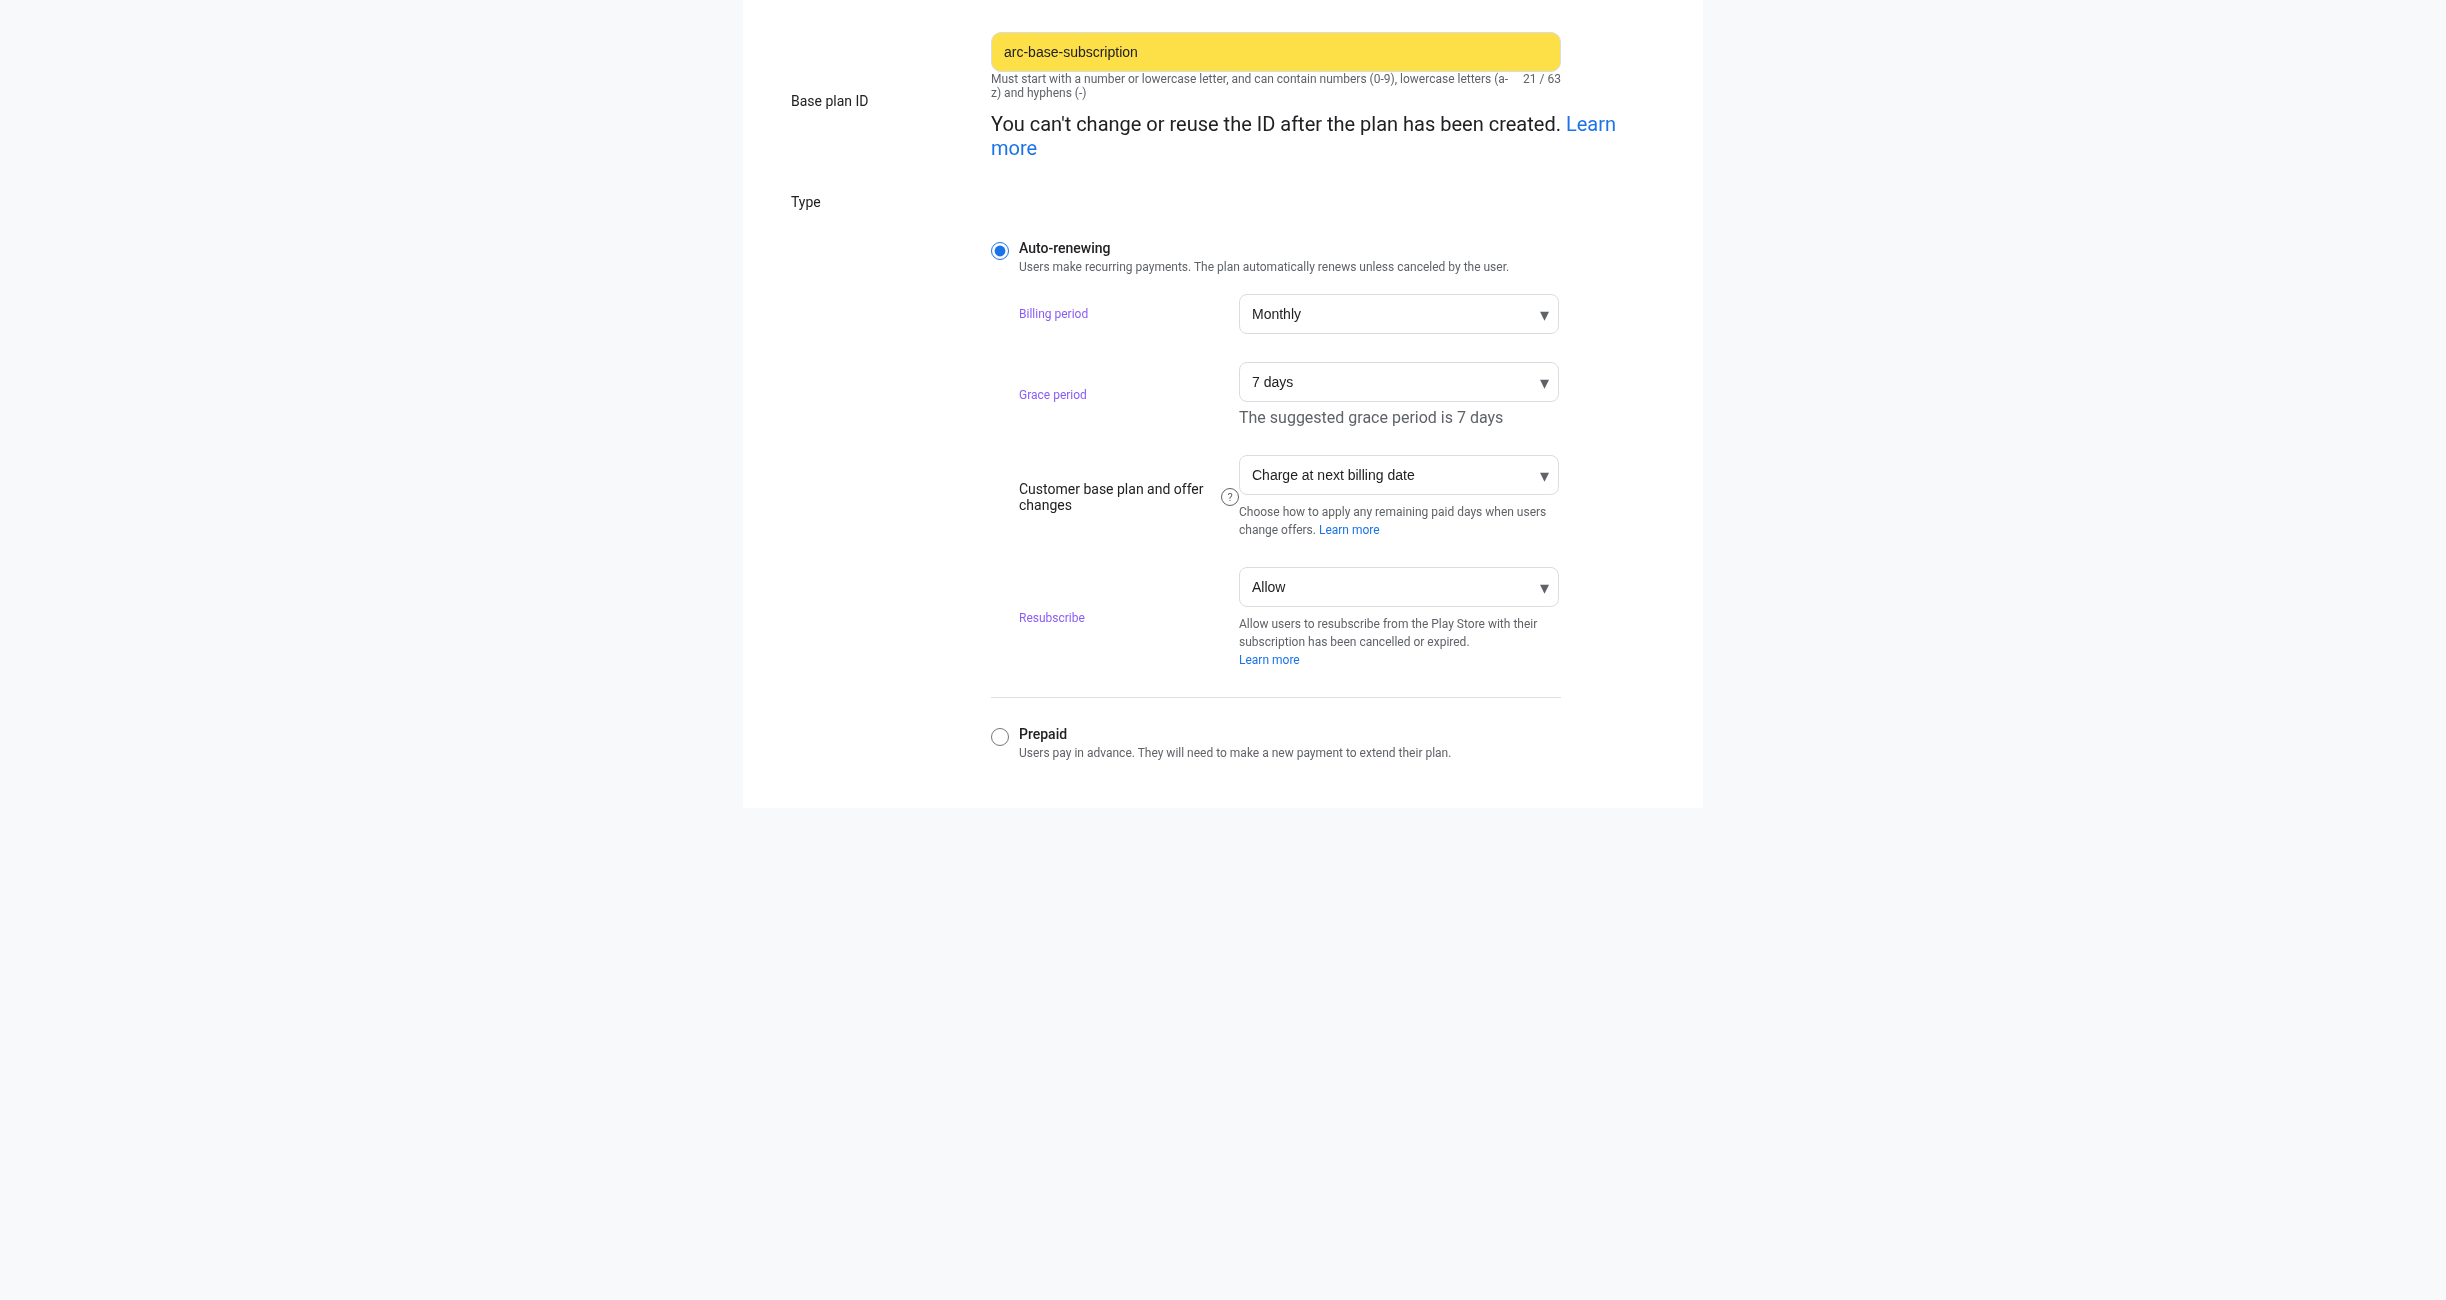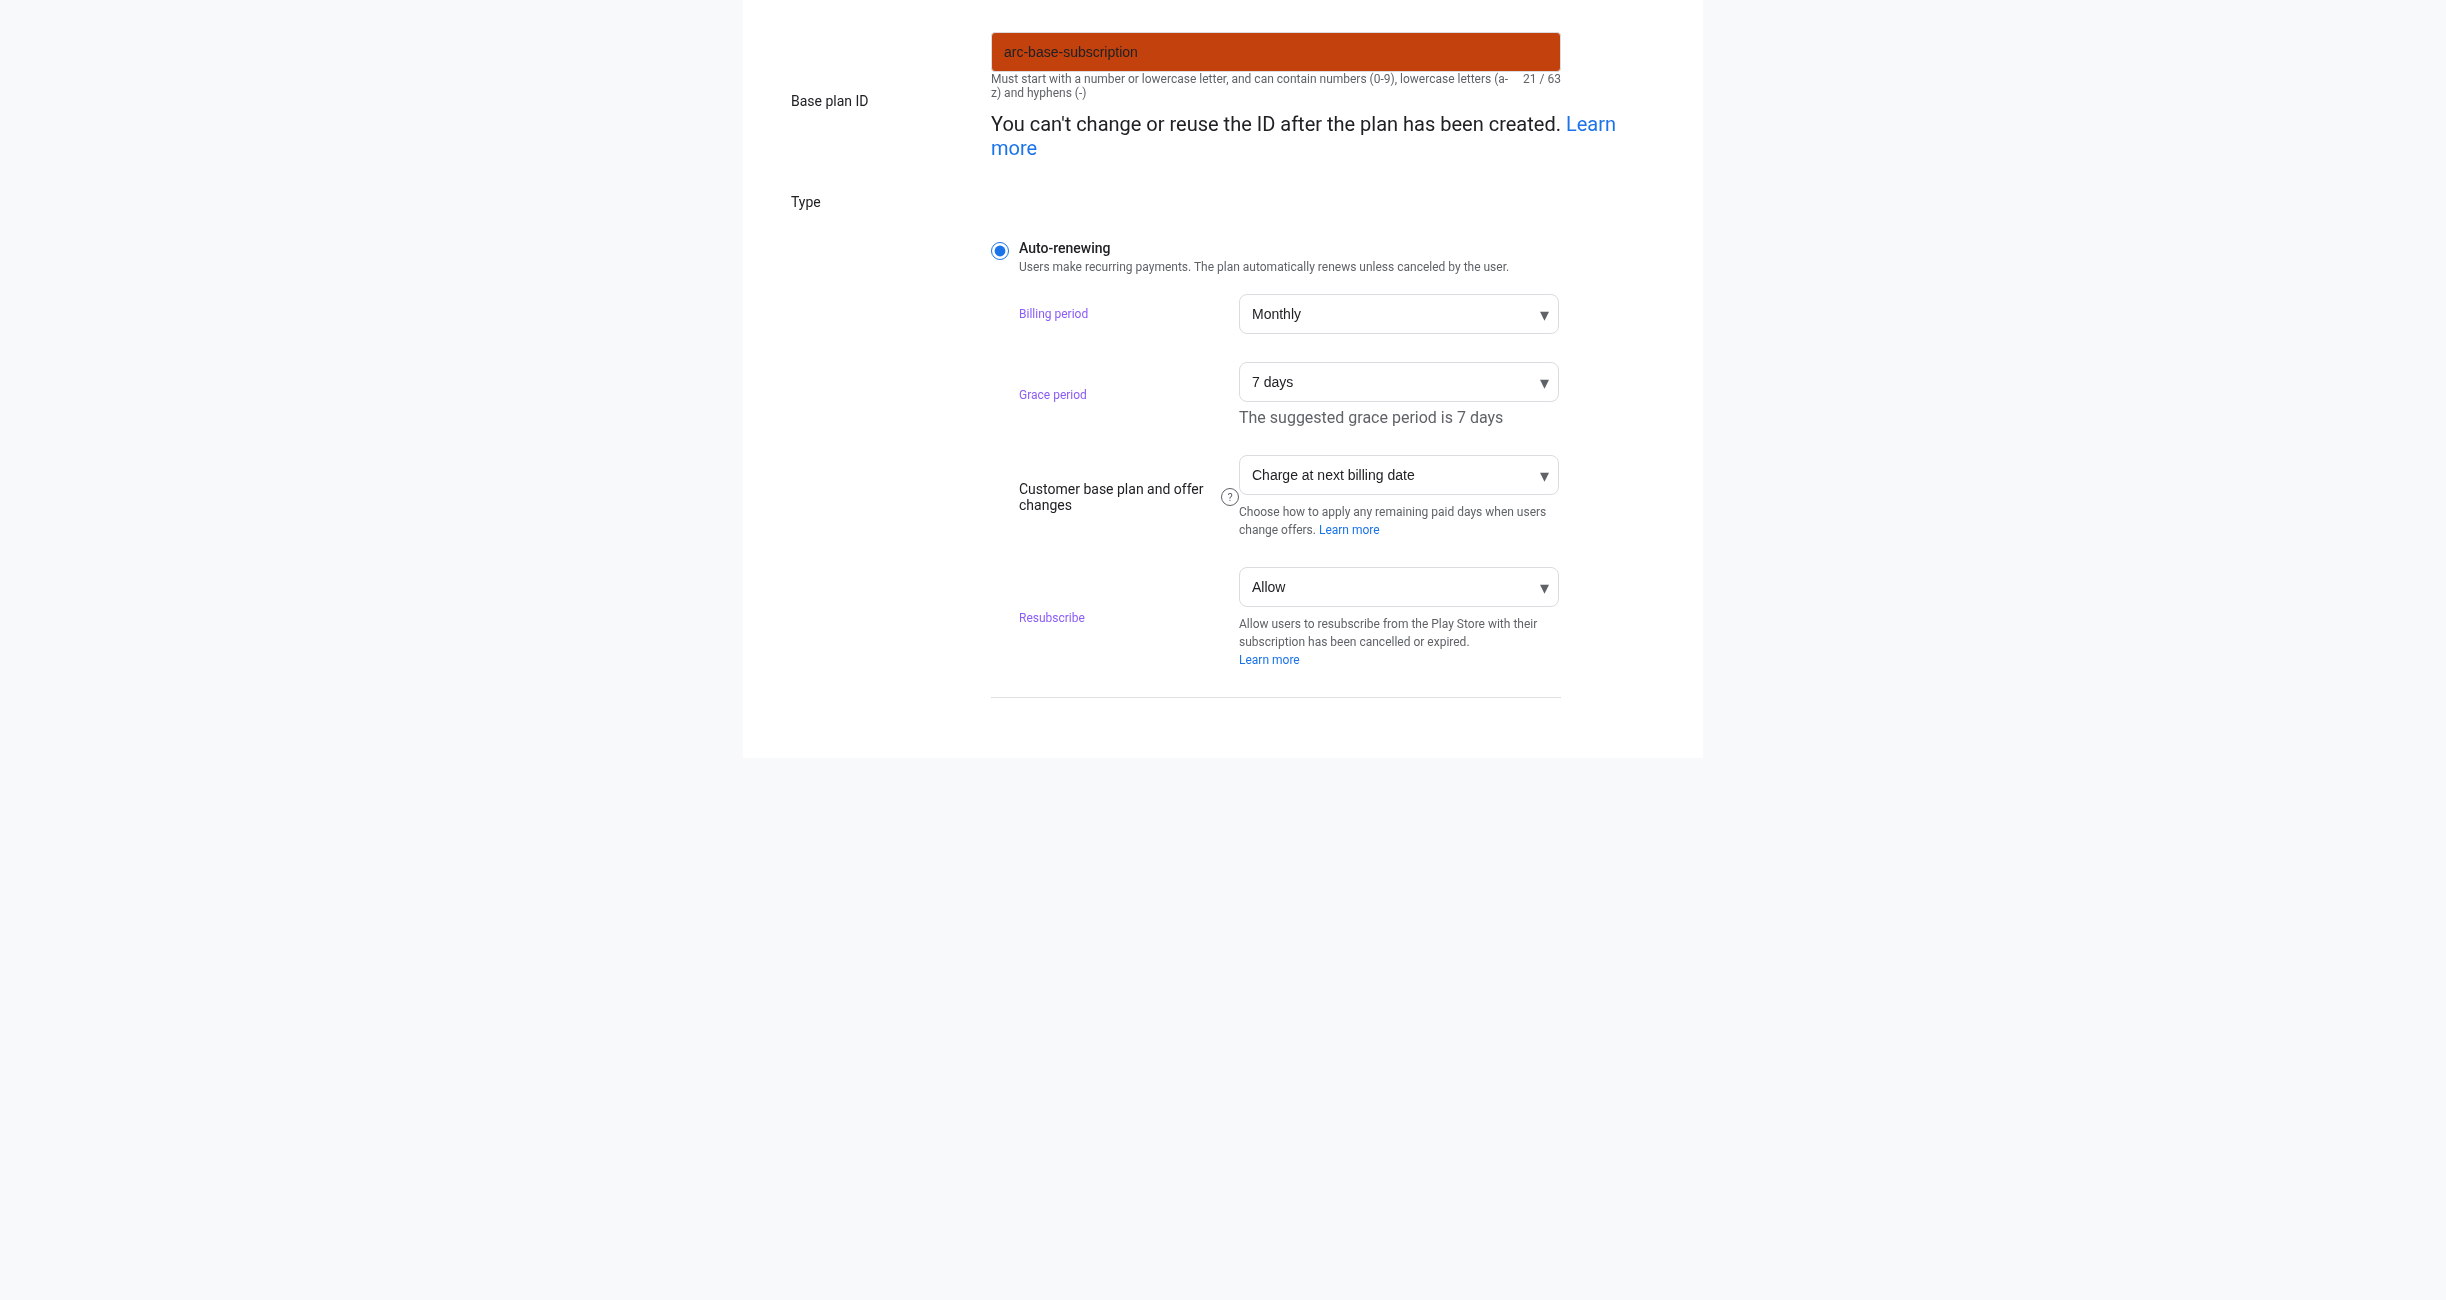--- a/index.html
+++ b/index.html
@@ -40,26 +40,26 @@
 
     .form-content {
       flex: 1;
     }
 
     .text-input {
       width: 100%;
       max-width: 570px;
       height: 40px;
       border: 1px solid #dadce0;
-      border-radius: 4px;
+      border-radius: 10px;
       padding: 0 12px;
       font-size: 14px;
       color: #202124;
       outline: none;
-      background: #c2410c;
+      background: #fde047;
     }
 
     .hint-row {
       display: flex;
       justify-content: space-between;
       align-items: flex-start;
       max-width: 570px;
     }
 
     .hint-left {
@@ -340,16 +340,23 @@
                 <a class="link">Learn more</a>
               </div>
             </div>
           </div>
         </div>
 
       </div>
 
       <hr class="section-divider">
 
+      <div class="radio-option" style="margin-top: 8px;">
+        <input type="radio" name="plan-type" class="radio-input" style="">
+        <div>
+          <div class="radio-label">Prepaid</div>
+          <div class="radio-desc">Users pay in advance. They will need to make a new payment to extend their plan.</div>
+        </div>
+      </div>
 
     </div>
   </div>
 </div>
 
 </body></html>

